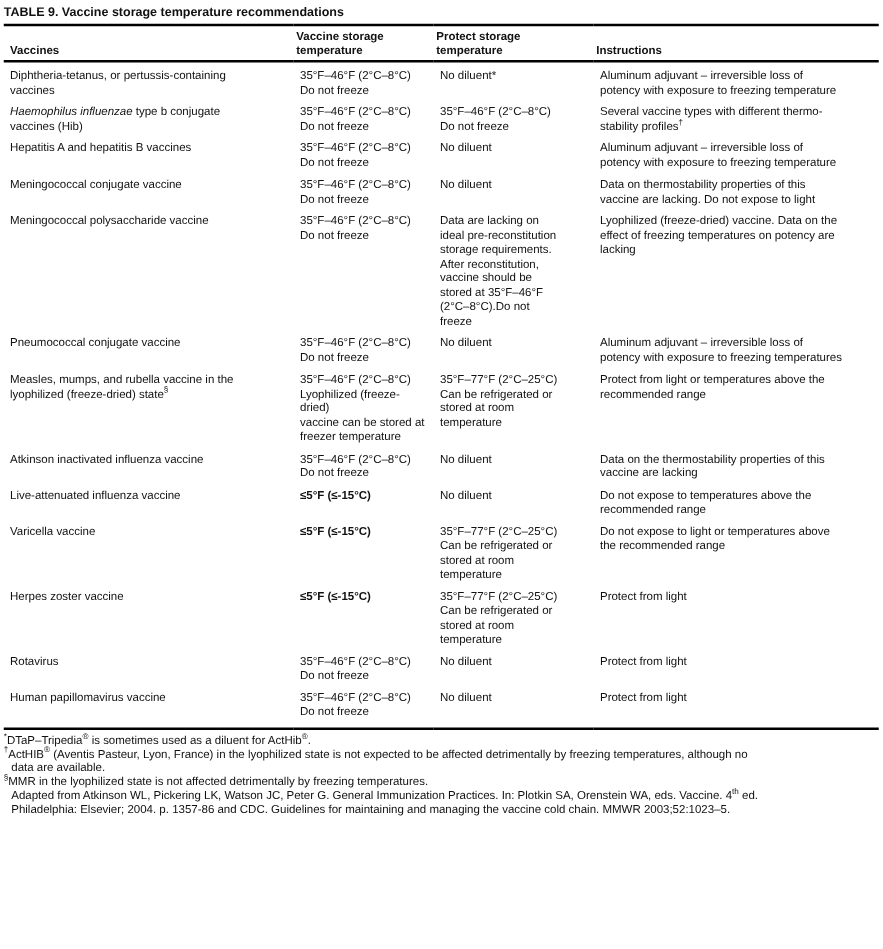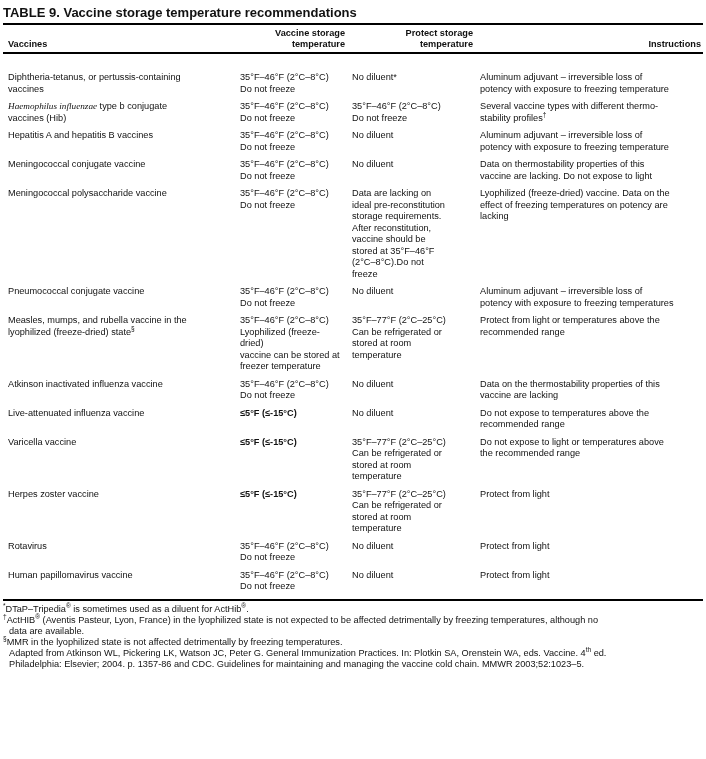--- a/index.html
+++ b/index.html
@@ -10,21 +10,21 @@
     font-family: "Liberation Sans", sans-serif;
   }
   .page {
     width: 706px;
     height: 759px;
     box-sizing: border-box;
     padding: 2px 3px 0 3px;
     overflow: hidden;
   }
   .title {
-    font-size: 13px;
+    font-size: 10px;
     font-weight: bold;
     padding: 3px 0 3px 0;
   }
   table.main {
     width: 700px;
     table-layout: fixed;
     border-collapse: collapse;
     border-top: 2px solid #000;
     border-bottom: 2px solid #000;
     font-size: 9.2px;
@@ -33,33 +33,33 @@
   th {
     font-weight: bold;
     vertical-align: bottom;
     border-bottom: 2px solid #000;
     padding: 3px 2px 3px 2px;
     white-space: pre-line;
     font-size: 9.2px;
     line-height: 10.5px;
   }
   th.c1 { text-align: left; padding-left: 5px; }
-  th.c2, th.c3, th.c4 { text-align: right; }
+  th.c2, th.c3, th.c4 { text-align: left; }
   td {
     vertical-align: top;
     padding: 0 6px 6px 5px;
     white-space: pre-line;
   }
-  tbody tr:first-child td { padding-top: 18px; }
+  tbody tr:first-child td { padding-top: 5px; }
   sup {
     font-size: 6.5px;
     vertical-align: super;
     line-height: 0;
   }
-  em { font-style: italic; font-family: Liberation Serif, serif; }
+  em { font-style: italic; }
   strong { font-weight: bold; }
   #footnotes {
     width: 700px;
     font-size: 9.2px;
     line-height: 11px;
     padding-top: 3px;
   }
   p.footnote {
     margin: 0;
     white-space: pre-line;

